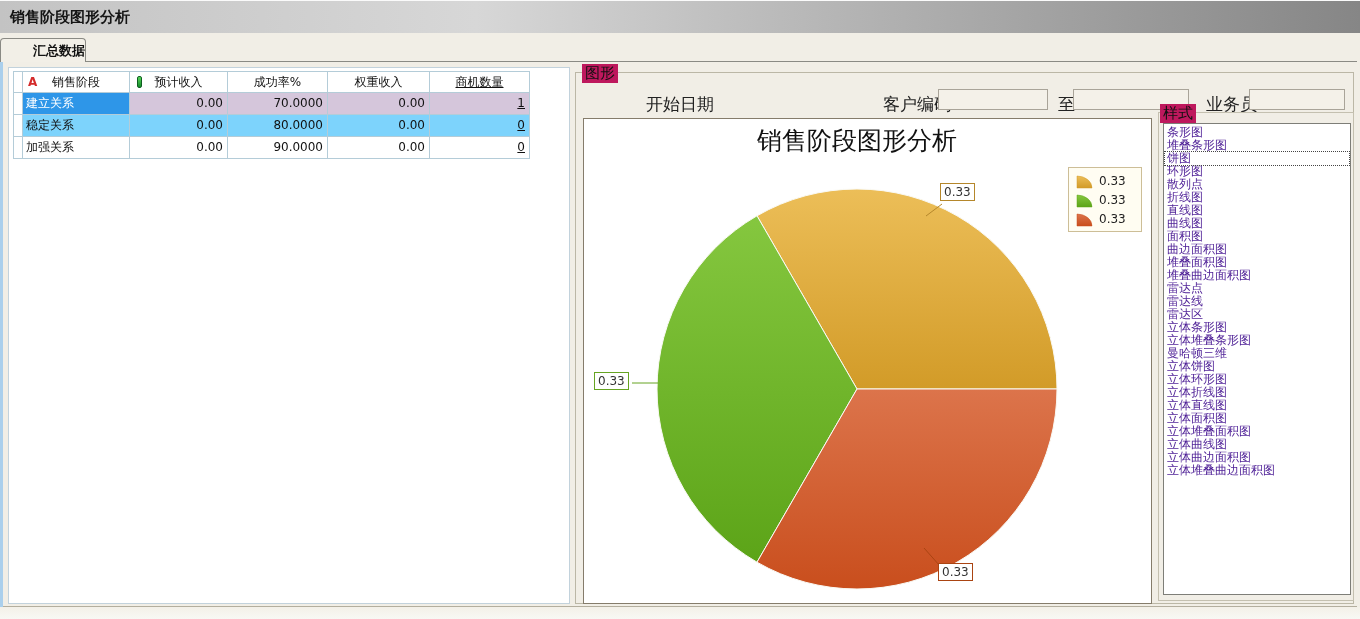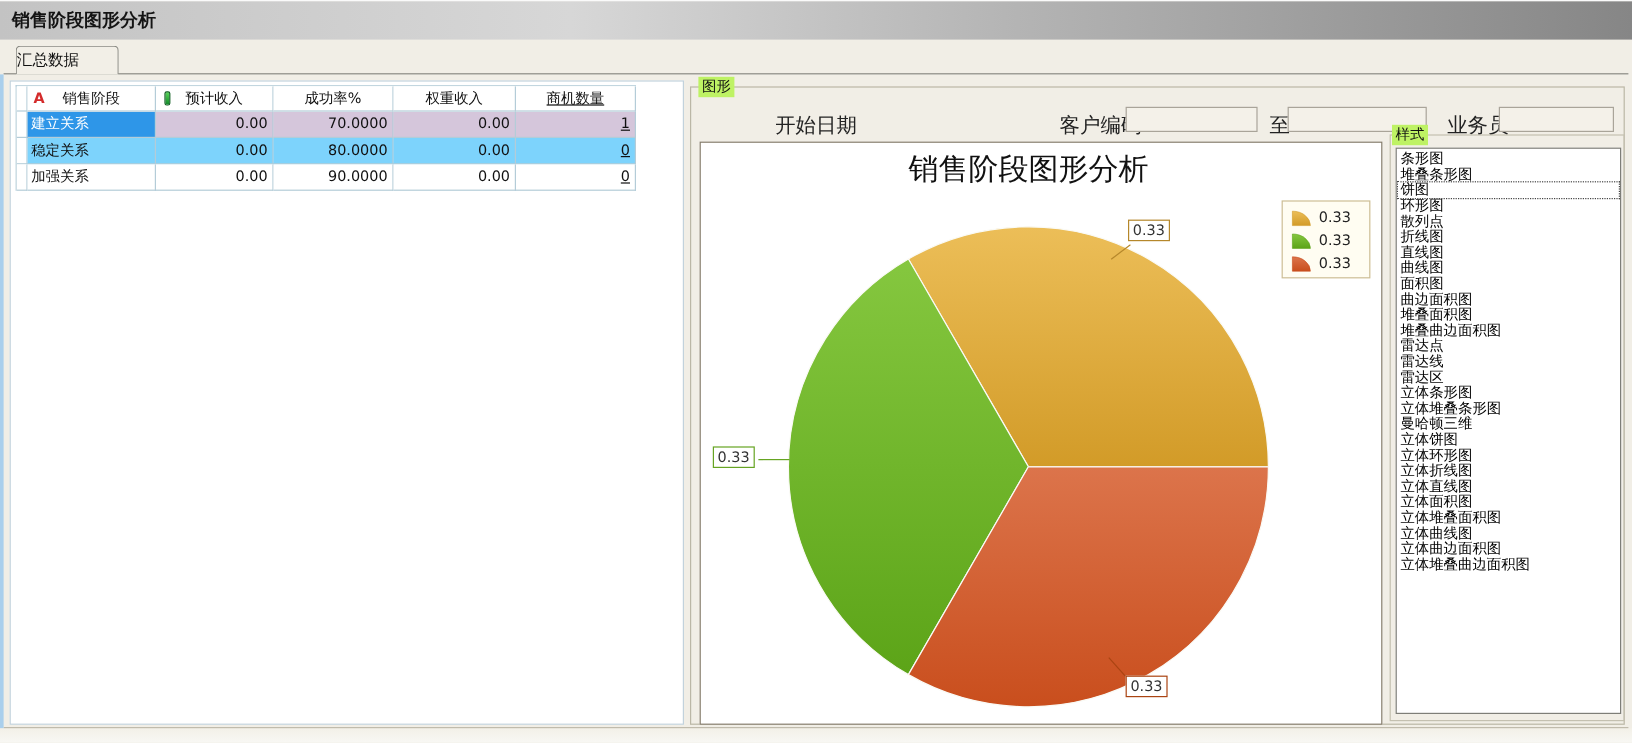--- a/index.html
+++ b/index.html
@@ -3,23 +3,23 @@
 <meta charset="utf-8">
 <style>
   html,body{margin:0;padding:0;}
   body{position:relative;width:1360px;height:619px;overflow:hidden;
        background:#F1EEE6;font-family:"DejaVu Sans",sans-serif;color:#111;}
   
   .titlebar{position:absolute;left:0;top:0;width:1360px;height:33px;
     background:linear-gradient(to right,#c3c3c3,#d7d7d7 35%,#bdbdbd 55%,#868686);
     border-top:1px solid #fafafa;box-sizing:border-box;}
   .titlebar .t{position:absolute;left:10px;top:7px;font-size:15px;font-weight:bold;color:#141414;}
-  .tab{position:absolute;left:13px;top:38px;width:86px;height:24px;background:#F2EFE7;
+  .tab{position:absolute;left:0;top:38px;width:86px;height:24px;background:#F2EFE7;
     border:1px solid #8A8A84;border-bottom:none;border-radius:4px 4px 0 0;
-    text-align:left;line-height:23px;font-size:13px;font-weight:normal;z-index:5;box-sizing:border-box;}
+    text-align:right;line-height:23px;font-size:13px;font-weight:bold;z-index:5;box-sizing:border-box;}
   .content{position:absolute;left:3px;top:61px;width:1354px;height:546px;background:#F1EEE6;
     border-top:1px solid #8A8A84;border-bottom:1px solid #B3AE9E;box-sizing:border-box;}
   .edge-blue{position:absolute;left:0;top:62px;width:3px;height:545px;background:#AACFEC;}
   .bottombar{position:absolute;left:0;top:607px;width:1360px;height:12px;
     background:linear-gradient(#F3F0E8,#F8F8F4);}
   
   .left-panel{position:absolute;left:8px;top:67px;width:562px;height:537px;background:#fff;
     border:1px solid #C2D2DC;box-sizing:border-box;}
   .dtable{position:absolute;left:4px;top:3px;border-left:1px solid #B4CCD8;border-top:1px solid #B4CCD8;}
   .trow{display:flex;height:22px;}
@@ -33,21 +33,21 @@
   .hcell{position:relative;display:flex;align-items:center;justify-content:center;padding:0;}
   .sortA{position:absolute;left:5px;top:3px;color:#D42B2B;font-weight:bold;font-size:12px;line-height:14px;}
   .pillG{position:absolute;left:7px;top:4px;width:5px;height:12px;border-radius:2px;
     background:linear-gradient(#59D659,#128A2A);border:1px solid #0E5E20;box-sizing:border-box;}
   .r-sel .c-stage{background:#2E96E8;color:#fff;}
   .r-sel .num{background:#D5C6DB;}
   .r-even .c-stage,.r-even .num{background:#7dd3fc;}
   
   .graph-group{position:absolute;left:575px;top:62px;width:781px;height:545px;}
   .g-border{position:absolute;left:0;top:10px;right:2px;bottom:3px;border:1px solid #BBB7A6;}
-  .group-label{position:absolute;left:7px;top:2px;background:#bef264;padding:0 3px;font-size:12px;z-index:2;}
+  .group-label{position:absolute;left:7px;top:2px;background:#be185d;padding:0 3px;font-size:15px;z-index:2;}
   .f-label{position:absolute;top:31px;font-size:17px;color:#222;}
   .f-input{position:absolute;top:27px;height:21px;box-sizing:border-box;border:1px solid #A9A499;
     background:#F4F1E9;font-size:13px;padding:0 3px;color:#333;font-family:"DejaVu Sans",sans-serif;}
   #lbl-start{left:71px;} #inp-start{left:124px;width:177px;}
   #lbl-cust{left:308px;}  #inp-cust{left:363px;width:110px;}
   #lbl-to{left:483px;}    #inp-to{left:498px;width:116px;}
   #lbl-sales{left:631px;} #inp-sales{left:674px;width:96px;}
   
   .chart-box{position:absolute;left:8px;top:56px;width:569px;height:486px;background:#fff;
     border:1px solid #857C6B;box-sizing:border-box;}
@@ -62,21 +62,21 @@
     padding:0 3px;color:#333;border:1px solid;}
   #pl0{left:356px;top:64px;border-color:#B5872B;}
   #pl1{left:10px;top:253px;border-color:#66A422;}
   #pl2{left:354px;top:444px;border-color:#AA4412;}
   
   .style-group{position:absolute;left:583px;top:42px;width:196px;height:497px;}
   .s-border{position:absolute;left:0;top:8px;right:0;bottom:0;border:1px solid #C4C0B0;}
   .style-group .group-label{left:2px;top:0;}
   .style-list{position:absolute;left:5px;top:19px;width:188px;height:472px;background:#fff;
     border:1px solid #7E7E78;box-sizing:border-box;overflow:hidden;padding:2px 1px;z-index:2;}
-  .sitem{font-size:12px;line-height:13px;padding-left:2px;color:#000000;white-space:nowrap;cursor:default;}
+  .sitem{font-size:12px;line-height:13px;padding-left:2px;color:#4c1d95;white-space:nowrap;cursor:default;}
   .sitem.ssel{outline:1px dotted #444;}
 </style>
 </head>
 <body>
 
 <div class="titlebar">
   <span class="t">销售阶段图形分析</span>
 </div>
 
 <div class="tab">汇总数据</div>

